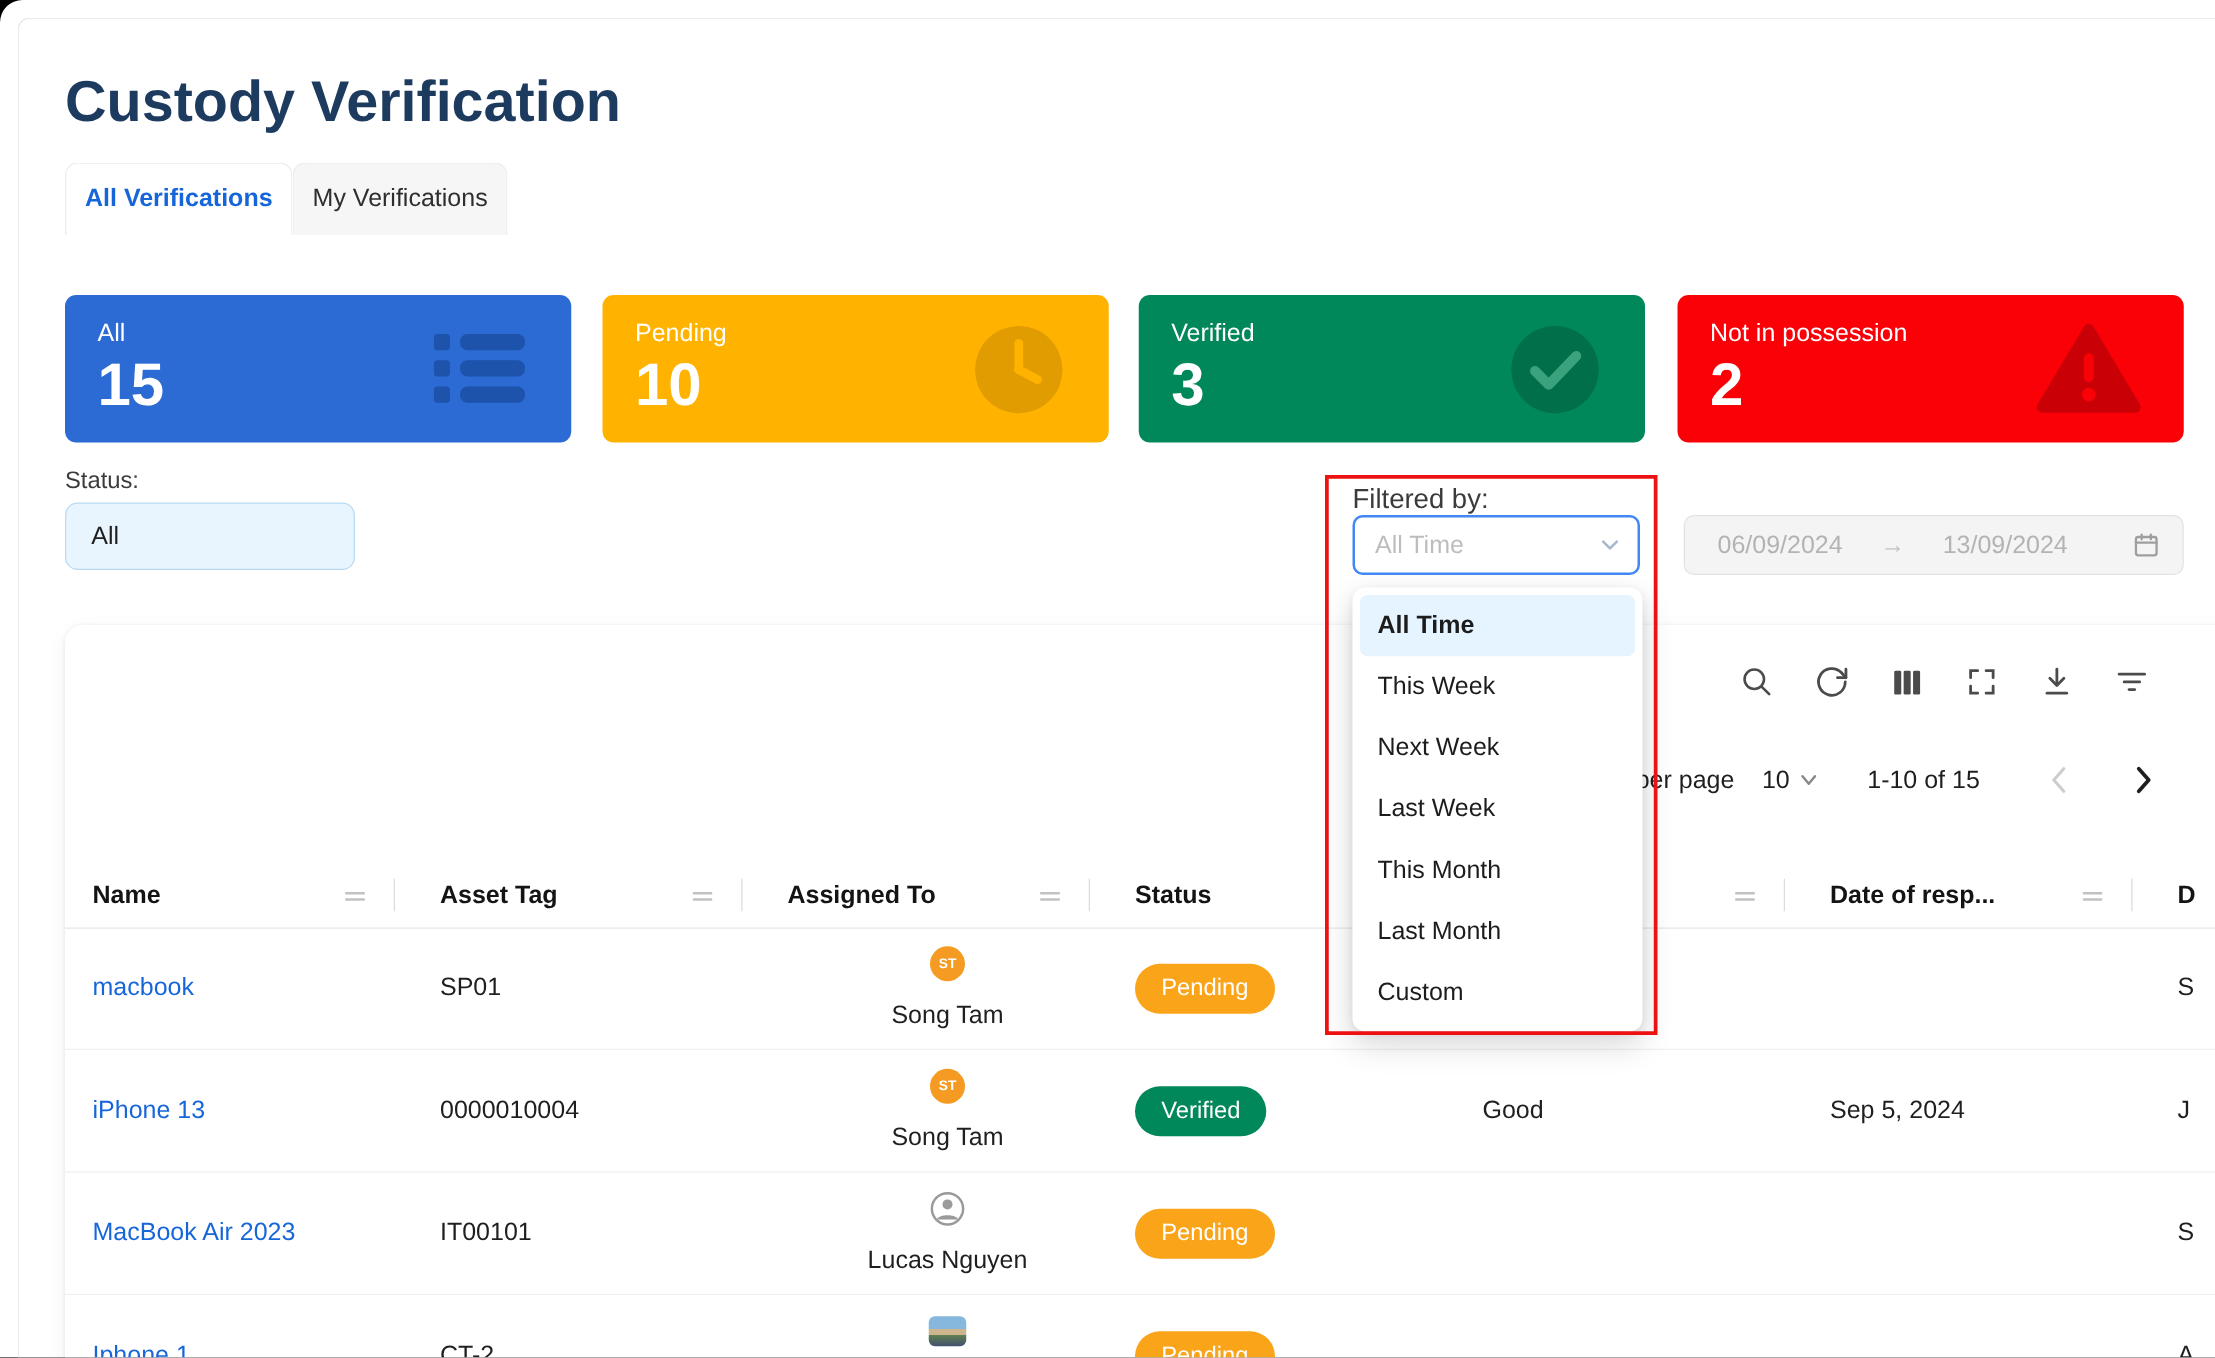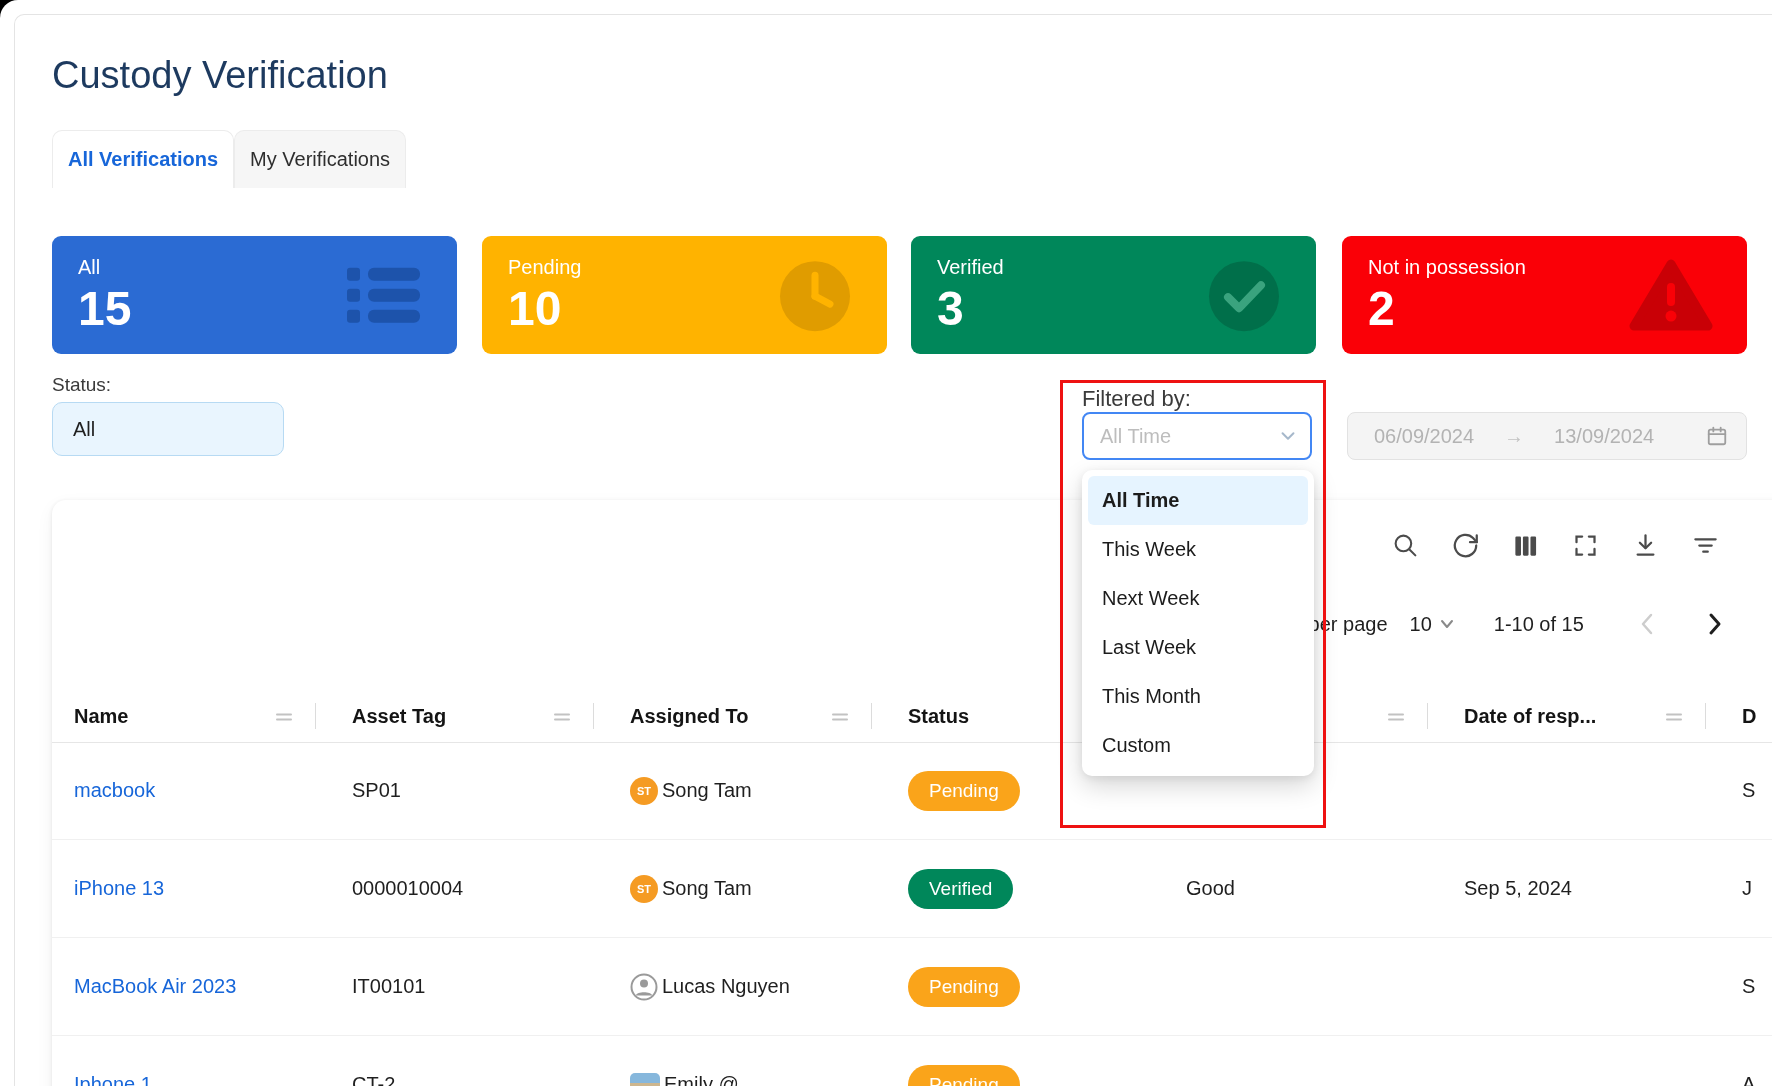--- a/index.html
+++ b/index.html
@@ -2,21 +2,21 @@
 <html><head>
 <meta charset="utf-8">
 <style>
   html,body{margin:0;padding:0;background:#000;}
   .stage{position:relative;width:1772px;height:1086px;overflow:hidden;background:#fff;
          border-top-left-radius:18px;font-family:"Liberation Sans","DejaVu Sans",sans-serif;color:#1f1f1f;}
   .frame{position:absolute;left:14px;top:14px;right:-2px;bottom:-2px;background:#fff;
          border-top:1px solid #e4e4e4;border-left:1px solid #e4e4e4;border-top-left-radius:10px;z-index:0;}
 
   
-  .page-title{position:absolute;left:52px;top:54px;font-size:38px;font-weight:400;color:#1d3a5f;z-index:2;}
+  .page-title{position:absolute;left:52px;top:54px;font-size:46px;font-weight:700;color:#1d3a5f;z-index:2;}
   .tabs{position:absolute;left:52px;top:130px;display:flex;height:58px;z-index:2;}
   .tab{display:flex;align-items:center;justify-content:center;padding:0 15px;font-size:20px;
        border:1px solid #ececec;border-bottom:none;border-radius:10px 10px 0 0;box-sizing:border-box;cursor:pointer;}
   .tab.active{background:#fff;color:#1766d9;font-weight:700;}
   .tab.inactive{background:#f6f6f6;color:#2e2e2e;}
 
   
   .card{position:absolute;top:236px;width:405px;height:118px;border-radius:9px;color:#fff;
         padding:20px 26px;box-sizing:border-box;z-index:2;cursor:pointer;}
   .card .label{font-size:20px;}
@@ -67,21 +67,21 @@
         border-bottom:1px solid #e6e6e6;background:#fff;z-index:2;}
   .hcell{position:relative;width:278px;display:flex;align-items:center;padding-left:22px;
         font-size:20px;font-weight:700;color:#141414;box-sizing:border-box;}
   .hcell .handle{position:absolute;right:38px;display:flex;cursor:col-resize;}
   .hcell .divider{position:absolute;right:14px;width:1px;height:26px;background:#dcdcdc;}
 
   .tbody{position:absolute;top:742px;left:52px;width:1960px;z-index:1;}
   .trow{display:flex;height:97px;align-items:center;border-bottom:1px solid #f0f0f0;font-size:20px;}
   .cell{width:278px;padding-left:22px;box-sizing:border-box;}
   .cell.name{color:#1766d9;cursor:pointer;}
-  .cell.assigned{display:flex;align-items:center;gap:4px;}
+  .cell.assigned{display:flex;align-items:center;gap:16px;flex-direction:column;}
   .avatar{width:28px;height:28px;border-radius:50%;background:#f59b23;color:#fff;font-size:11px;
         font-weight:700;display:flex;align-items:center;justify-content:center;flex:none;}
   .avatar-photo{width:30px;height:24px;border-radius:5px;flex:none;
         background:linear-gradient(180deg,#86b7dc 0%,#86b7dc 42%,#cdb68e 42%,#cdb68e 64%,#5f7d52 64%,#41506e 100%);}
   .pill{display:inline-flex;align-items:center;justify-content:center;height:40px;padding:0 21px;
         border-radius:20px;color:#fff;font-size:19px;font-weight:500;margin-left:22px;}
   .pill.pending{background:#faa41a;}
   .pill.verified{background:#00875a;}
 </style>
 </head>
@@ -191,20 +191,23 @@
     <div class="menu-item">
         <span>Next Week</span>
       </div>
     <div class="menu-item">
         <span>Last Week</span>
       </div>
     <div class="menu-item">
         <span>This Month</span>
       </div>
     <div class="menu-item">
+        <span>Last Month</span>
+      </div>
+    <div class="menu-item">
         <span>Custom</span>
       </div>
   </div>
 
   <div class="annotation" style="border-color: rgb(238, 17, 17);"></div>
 
   <div class="table-card"></div>
 
   <div class="toolbar">
     <span class="tbtn">

